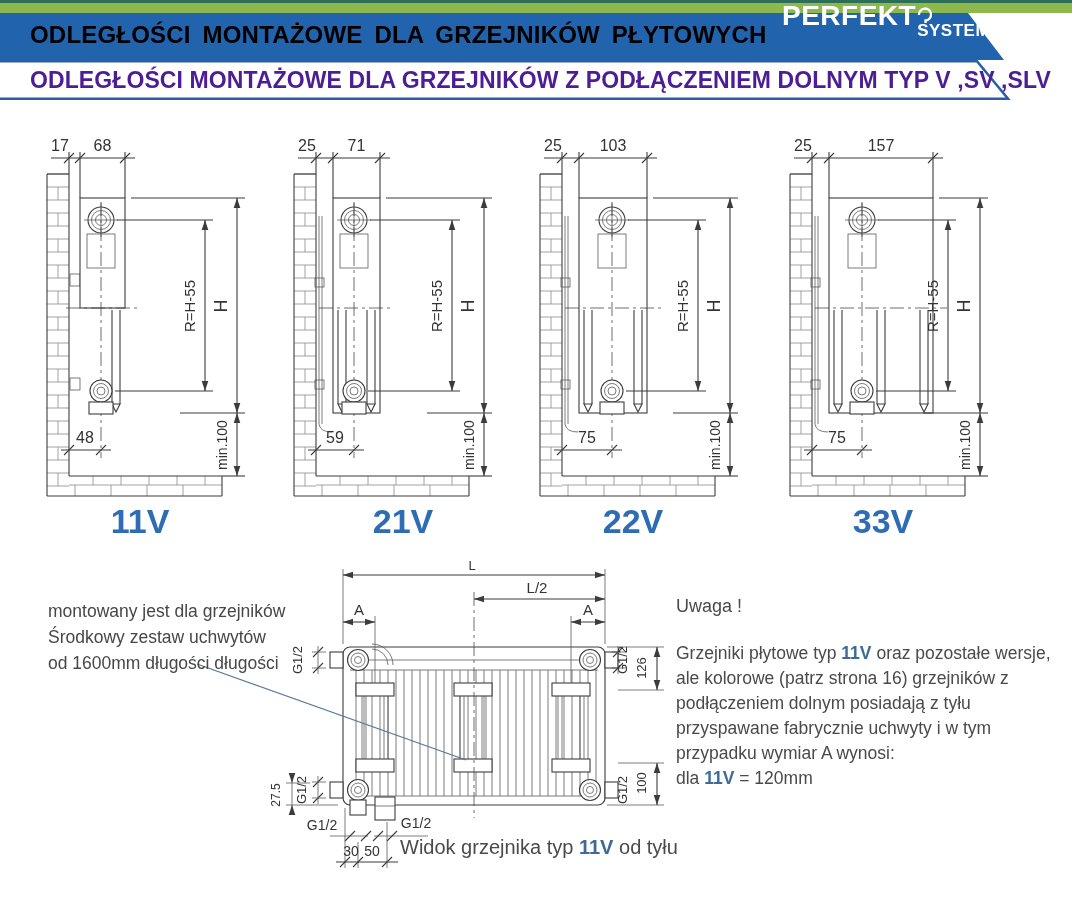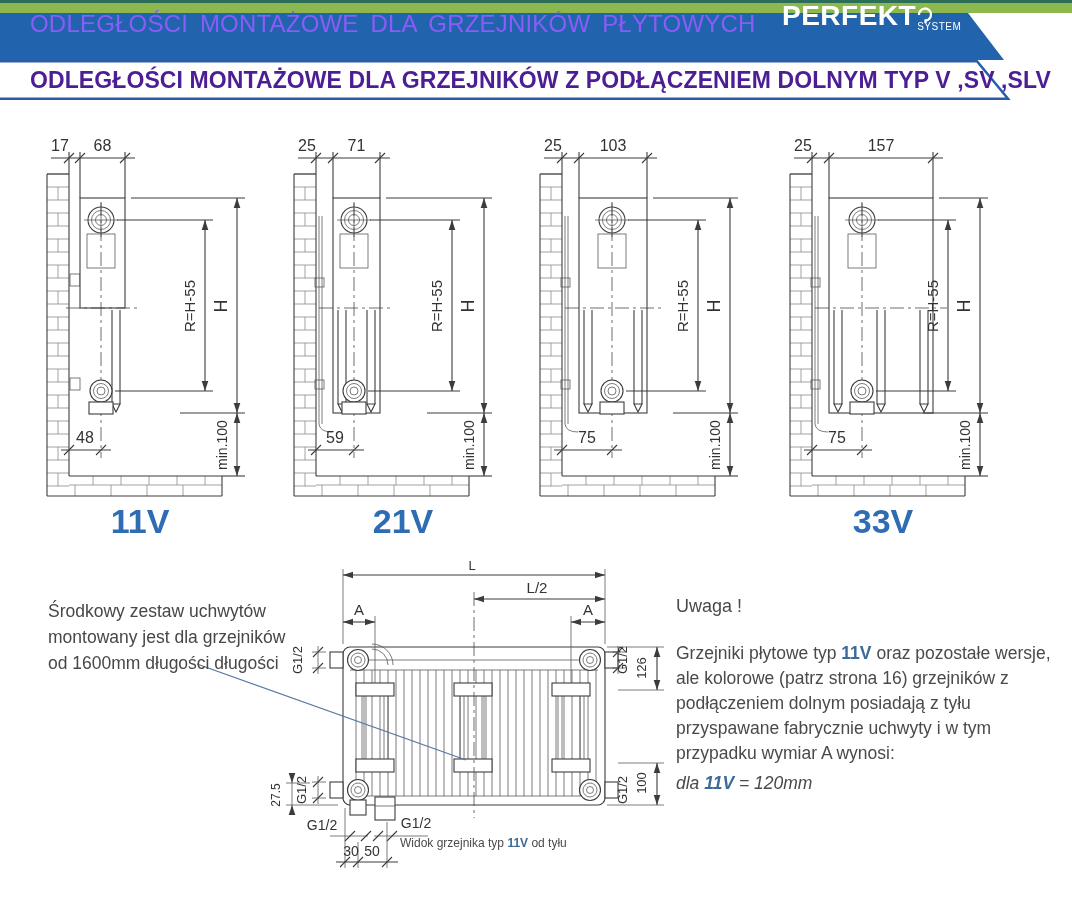--- a/index.html
+++ b/index.html
@@ -2,43 +2,43 @@
 <html><head>
 <meta charset="utf-8">
 <style>
   html,body{margin:0;padding:0;background:#fff;}
   .page{position:relative;width:1072px;height:898px;background:#fff;overflow:hidden;
         font-family:"Liberation Sans","DejaVu Sans",sans-serif;}
   
   .greenbar{position:absolute;left:0;top:0;width:1072px;height:10px;background:#8db84e;border-top:3px solid #2c6e57;}
   .banner1{position:absolute;left:0;top:13px;width:1010px;height:47px;background:#2263ae;
            clip-path:polygon(0 0,968px 0,1004px 100%,0 100%);}
-  .banner1-title{position:absolute;left:30px;top:0;height:47px;line-height:47px;color:#8b5cf6;
-           font-size:24px;font-weight:400;word-spacing:5px;letter-spacing:.2px;white-space:nowrap;}
+  .banner1-title{position:absolute;left:30px;top:11px;height:47px;line-height:47px;color:#000000;
+           font-size:24px;font-weight:700;word-spacing:5px;letter-spacing:.2px;white-space:nowrap;}
   .logo{position:absolute;left:782px;top:0;height:47px;display:flex;align-items:flex-start;}
   .logo-brand{color:#fff;font-size:28px;font-weight:800;letter-spacing:.5px;}
   .logo-right{display:flex;flex-direction:column;align-items:flex-start;margin-left:1px;margin-top:7px;}
-  .logo-sub{color:#fff;font-size:10px;font-weight:400;letter-spacing:.5px;margin-top:-3px;}
+  .logo-sub{color:#fff;font-size:17px;font-weight:700;letter-spacing:.5px;margin-top:-3px;}
   .banner2{position:absolute;left:0;top:60px;width:1020px;height:40px;}
   .banner2-title{position:absolute;left:30px;top:60px;height:40px;line-height:40px;color:#4c1d95;
            font-size:23px;font-weight:700;letter-spacing:.1px;white-space:nowrap;}
   
   .sec-svg{position:absolute;top:128px;width:250px;height:420px;}
   .type-label{position:absolute;top:502px;width:250px;text-align:center;
            font-size:34px;font-weight:700;color:#2e6cb3;}
   .rear-svg{position:absolute;left:266px;top:556px;width:410px;height:312px;}
   .overlay{position:absolute;left:0;top:0;width:1072px;height:898px;pointer-events:none;}
   
   .note-left{position:absolute;left:48px;top:598px;width:260px;font-size:17.5px;line-height:26px;color:#474747;}
   .note-right{position:absolute;left:676px;top:596px;width:392px;color:#4a4a4a;}
   .nr-title{font-size:18px;margin-bottom:24px;}
   .nr-para{font-size:17.5px;line-height:25px;}
-  .nr-line{font-size:17.5px;line-height:25px;margin-top:5px;font-style:italic;}
+  .nr-line{font-size:17.5px;line-height:25px;}
   .hl{color:#3d6a96;font-weight:700;}
-  .caption{position:absolute;left:400px;top:836px;font-size:12px;color:#4a4a4a;}
+  .caption{position:absolute;left:400px;top:836px;font-size:20px;color:#4a4a4a;}
   
   svg .ln{stroke:#3c3c3c;stroke-width:1.1;fill:none;}
   svg .thin{stroke:#5a5a5a;stroke-width:.8;fill:none;}
   svg .brick{stroke:#8a8a8a;stroke-width:.8;fill:none;}
   svg .cl{stroke:#4a4a4a;stroke-width:.8;fill:none;stroke-dasharray:14 4 3 4;}
   svg .fl{fill:#3c3c3c;stroke:none;}
   svg .wh{fill:#fff;}
   svg text{font-family:"Liberation Sans","DejaVu Sans",sans-serif;fill:#333;}
 </style>
 </head>
@@ -667,28 +667,29 @@
         <text x="85" y="300" text-anchor="middle" font-size="14">30</text>
         <text x="106" y="300" text-anchor="middle" font-size="14">50</text>
       </g>
     </svg>
 
   <svg class="overlay" viewBox="0 0 1072 898">
     <line x1="197" y1="664" x2="466" y2="760" stroke="#55789e" stroke-width="1.2"></line>
   </svg>
 
   <div class="note-left" id="noteLeft">
+      <div>montowany jest dla grzejników</div>
       <div>Środkowy zestaw uchwytów</div>
-      <div>montowany jest dla grzejników</div>
       <div>od 1600mm długości długości</div>
     </div>
 
   <div class="note-right">
     <div class="nr-title">Uwaga !</div>
     <div class="nr-para" id="nrPara"><span>Grzejniki płytowe typ </span><span class="hl">11V</span><span> oraz pozostałe wersje, ale kolorowe (patrz strona 16) grzejników z podłączeniem dolnym posiadają z tyłu przyspawane fabrycznie uchwyty i w tym przypadku wymiar A wynosi:</span></div>
     <div class="nr-line" id="nrLine0"><span>dla </span><span class="hl">11V</span><span> = 120mm</span></div>
   </div>
 
   <div class="caption" id="caption"><span>Widok grzejnika typ </span><span class="hl">11V</span><span> od tyłu</span></div>
 <div class="type-label" style="left: 15px;">11V</div>
     <div class="type-label" style="left: 278px;">21V</div>
+    <div class="type-label" style="left: 508px;">22V</div>
     <div class="type-label" style="left: 758px;">33V</div>
   </div>
 
 </body></html>

